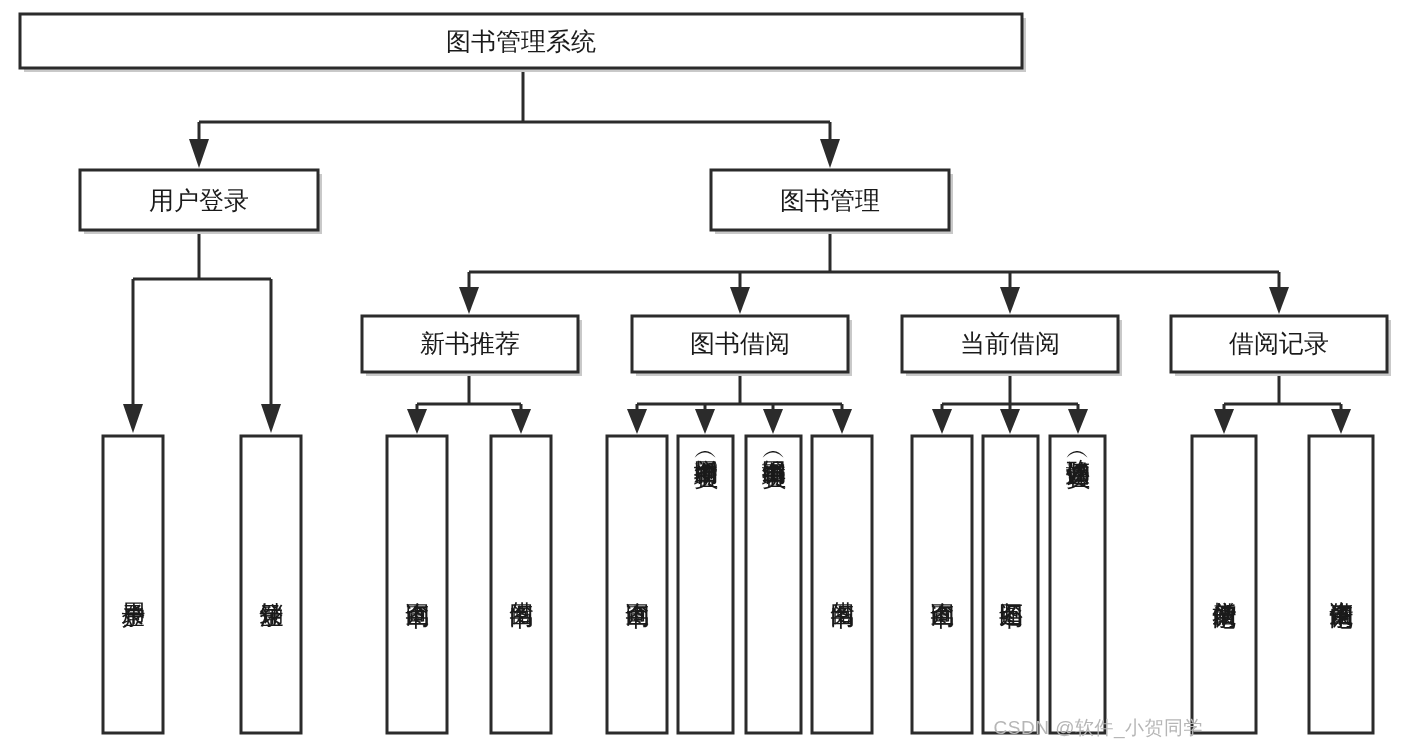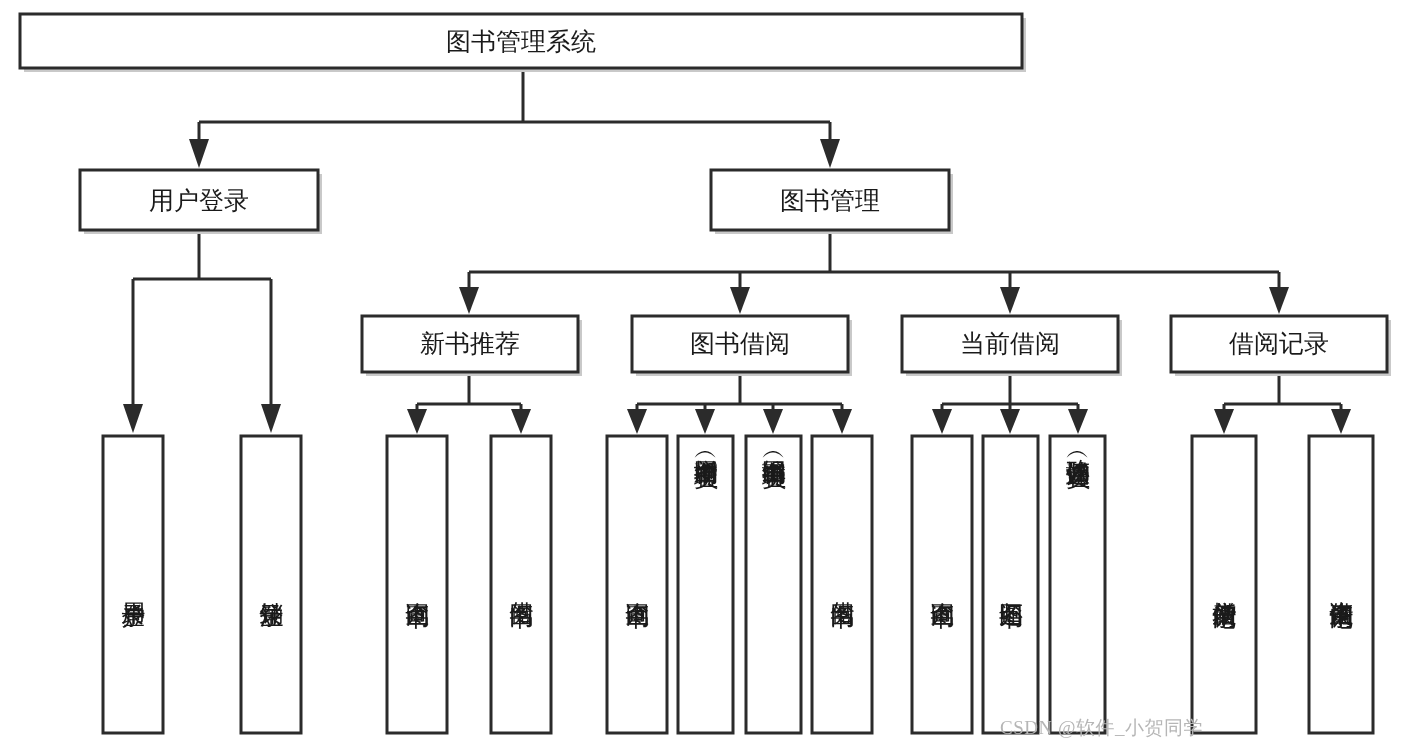--- a/index.html
+++ b/index.html
@@ -67,21 +67,21 @@
     writing-mode: vertical-rl;
     text-orientation: upright;
     letter-spacing: 1px;
     white-space: nowrap;
     text-align: center;
   }
   .watermark {
     position: absolute;
     right: 8px;
     bottom: 6px;
-    font-family: Liberation Serif, serif;
+    font-family: Liberation Sans, sans-serif;
     font-size: 19px;
     color: #b6b6b6;
     letter-spacing: 0.5px;
     user-select: none;
   }
 </style>
 </head>
 <body>
 
 <div id="diagram-root">

